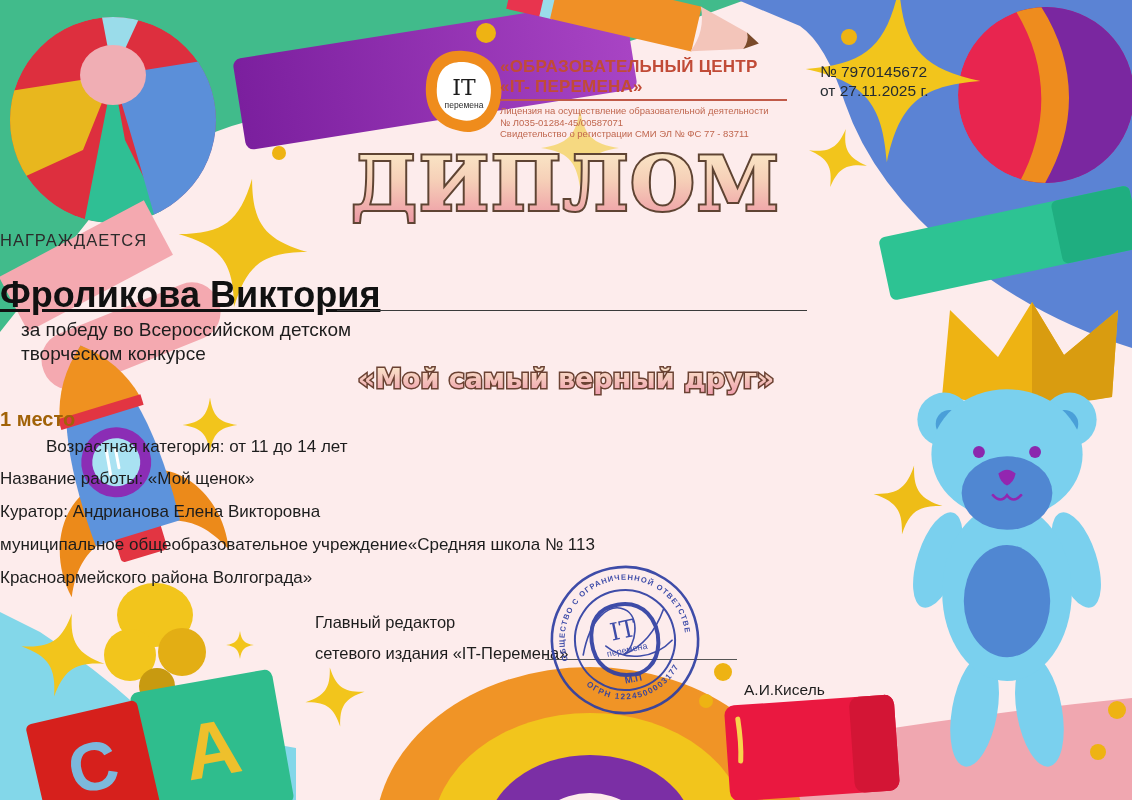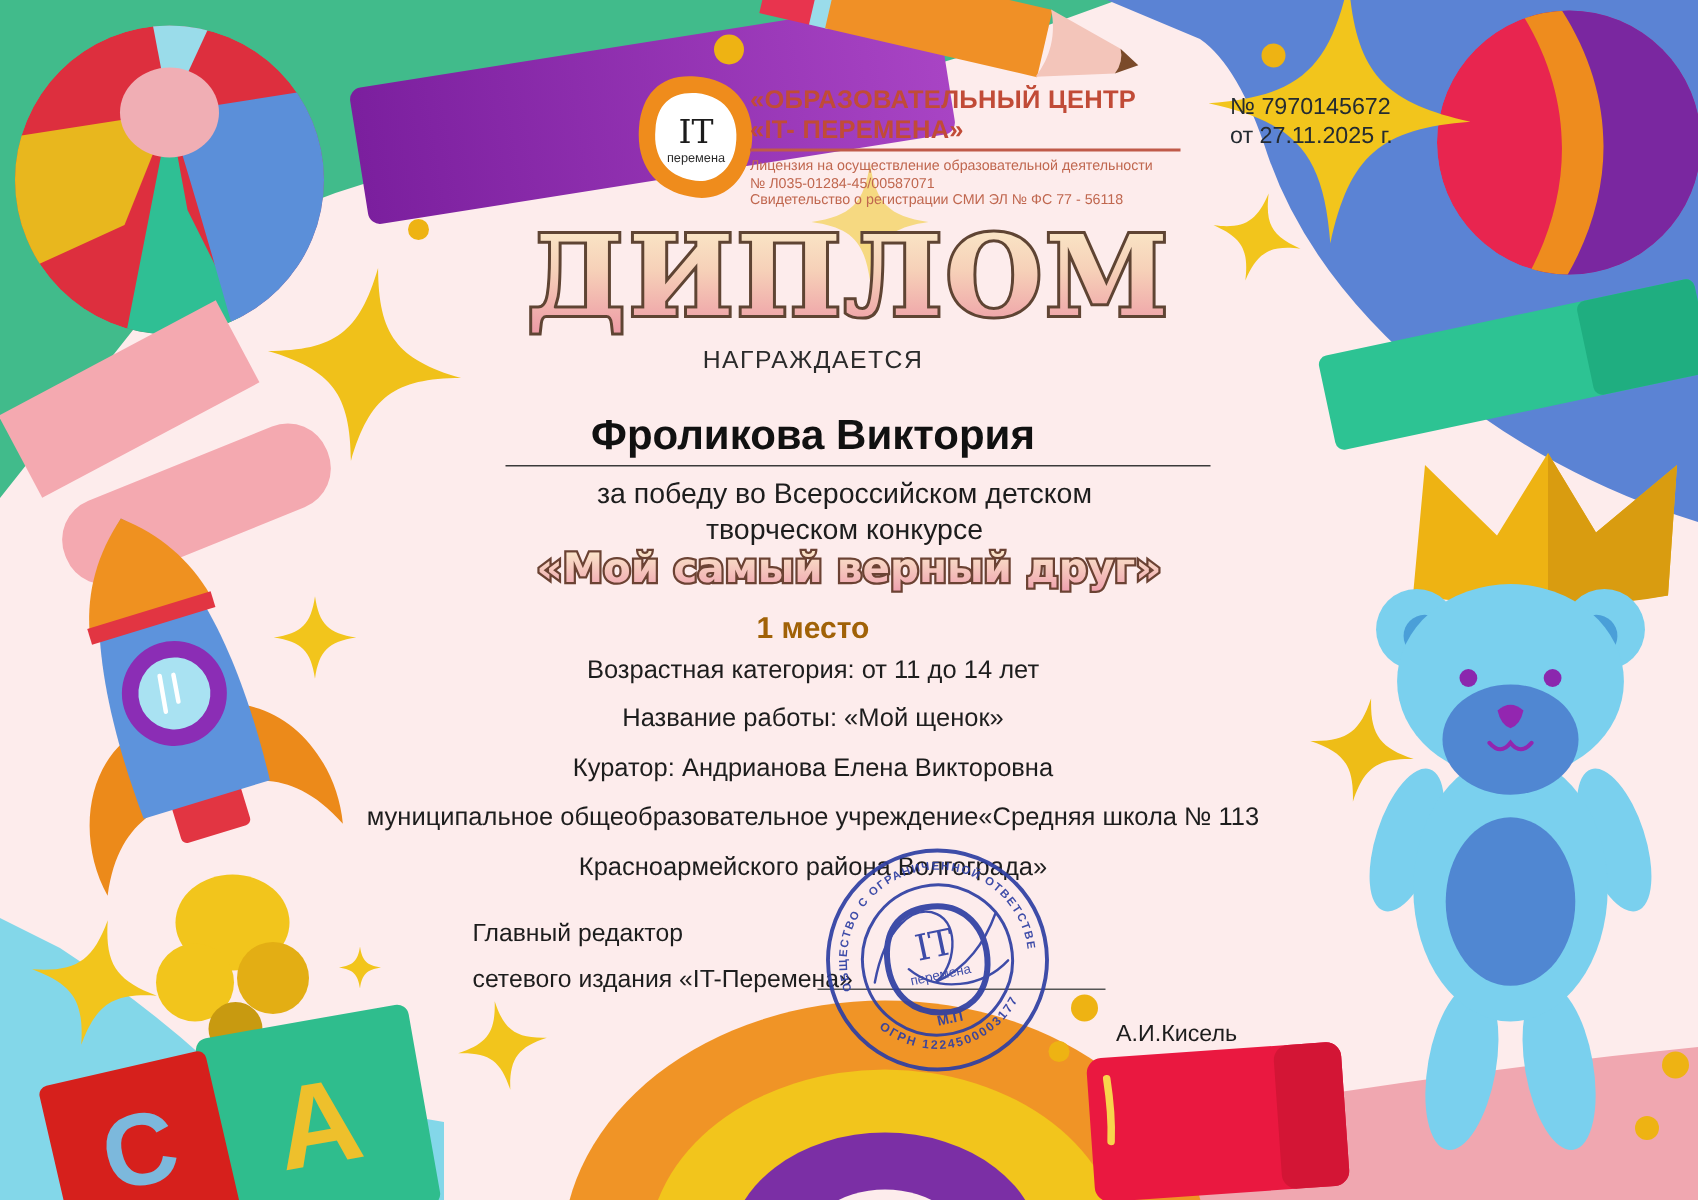--- a/index.html
+++ b/index.html
@@ -2,26 +2,26 @@
 <html><head>
 <meta charset="utf-8">
 <style>
   html,body{margin:0;padding:0;}
   .canvas{
     position:relative;width:1132px;height:800px;overflow:hidden;
     background:#fdecec;font-family:"Liberation Sans",sans-serif;color:#222;
   }
   .bg{position:absolute;inset:0;z-index:0;}
   .layer{position:absolute;z-index:2;}
-  .center{left:0;width:1084px;text-align:center;}
+  .center{left:0;width:1084px;}
   .org-title{font-weight:bold;font-size:17px;line-height:20px;color:#c14b37;letter-spacing:.2px;}
   .license{font-size:9.5px;line-height:11.5px;color:#c0674f;}
   .docnum{font-size:15.5px;line-height:19px;color:#242b31;}
   .award-label{font-size:16.5px;letter-spacing:1px;color:#2b2b2b;}
-  .recipient{font-size:28px;font-weight:bold;color:#111;}
+  .recipient{font-size:36px;font-weight:bold;color:#111;text-decoration:underline;}
   .reason{font-size:19px;color:#1d1d1d;margin-left:21px;}
   .place{font-size:20px;font-weight:bold;color:#a16207;}
   .detail{font-size:17px;color:#1d1d1d;}
   .footerline{font-size:16.5px;color:#1d1d1d;}
   .signee{font-size:15.5px;color:#1d1d1d;}
   .hline{position:absolute;background:#3a3a3a;height:1px;z-index:2;}
   .divider{position:absolute;background:#c05a49;height:2px;z-index:2;}
   .stamp-wrap{position:absolute;left:543px;top:558px;z-index:3;opacity:.92;}
 </style>
 </head>
@@ -184,21 +184,21 @@
   </svg>
 
   <div class="layer org-title" style="left:500px;top:57px;width:320px;">
     <div>«ОБРАЗОВАТЕЛЬНЫЙ ЦЕНТР</div>
     <div>«IT- ПЕРЕМЕНА»</div>
   </div>
   <div class="divider" style="left:500px;top:99px;width:287px;"></div>
   <div class="layer license" style="left:500px;top:105px;width:320px;">
     <div>Лицензия на осуществление образовательной деятельности</div>
     <div>№ Л035-01284-45/00587071</div>
-    <div>Свидетельство о регистрации СМИ ЭЛ № ФС 77 - 56118</div>
+    <div>Свидетельство о регистрации СМИ ЭЛ № ФС 77 - 83711</div>
   </div>
 
   <div class="layer docnum" style="left:820px;top:62px;">
     <div>№ 7970145672</div>
     <div>от 27.11.2025 г.</div>
   </div>
 
   <svg class="layer" style="left:326px;top:138px;" width="480" height="92" viewBox="0 0 480 92">
     <defs>
       <linearGradient id="gradTitle" x1="0" y1="0" x2="0" y2="1">
@@ -222,21 +222,21 @@
     <defs>
       <linearGradient id="gradContest" x1="0" y1="0" x2="0" y2="1">
         <stop offset="0" stop-color="#fcefcd"></stop>
           <stop offset="1" stop-color="#ef9fae"></stop>
       </linearGradient>
     </defs>
     <text x="220" y="30" text-anchor="middle" font-size="27" font-weight="bold" font-family="DejaVu Sans, sans-serif" fill="url(#gradContest)" stroke="#6b4233" stroke-width="3" style="paint-order:stroke;">«Мой самый верный друг»</text>
   </svg>
 
   <div class="layer center place" style="top:408px;">1 место</div>
-  <div class="layer center detail" style="top:437px;">Возрастная категория: от 11 до 14 лет</div>
+  <div class="layer center detail" style="top:437px;padding-left:46px;">Возрастная категория: от 11 до 14 лет</div>
   <div class="layer center detail" style="top:469px;">Название работы: «Мой щенок»</div>
   <div class="layer center detail" style="top:502px;">Куратор: Андрианова Елена Викторовна</div>
   <div class="layer center detail" style="top:535px;">муниципальное общеобразовательное учреждение«Средняя школа № 113</div>
   <div class="layer center detail" style="top:568px;">Красноармейского района Волгограда»</div>
 
   <div class="layer footerline" style="left:315px;top:613px;">Главный редактор</div>
   <div class="layer footerline" style="left:315px;top:644px;">сетевого издания  «IT-Перемена»</div>
   <div class="hline" style="left:545px;top:659px;width:192px;background:#555;"></div>
   <div class="layer signee" style="left:744px;top:641px;margin-top:40px;">А.И.Кисель</div>
 

